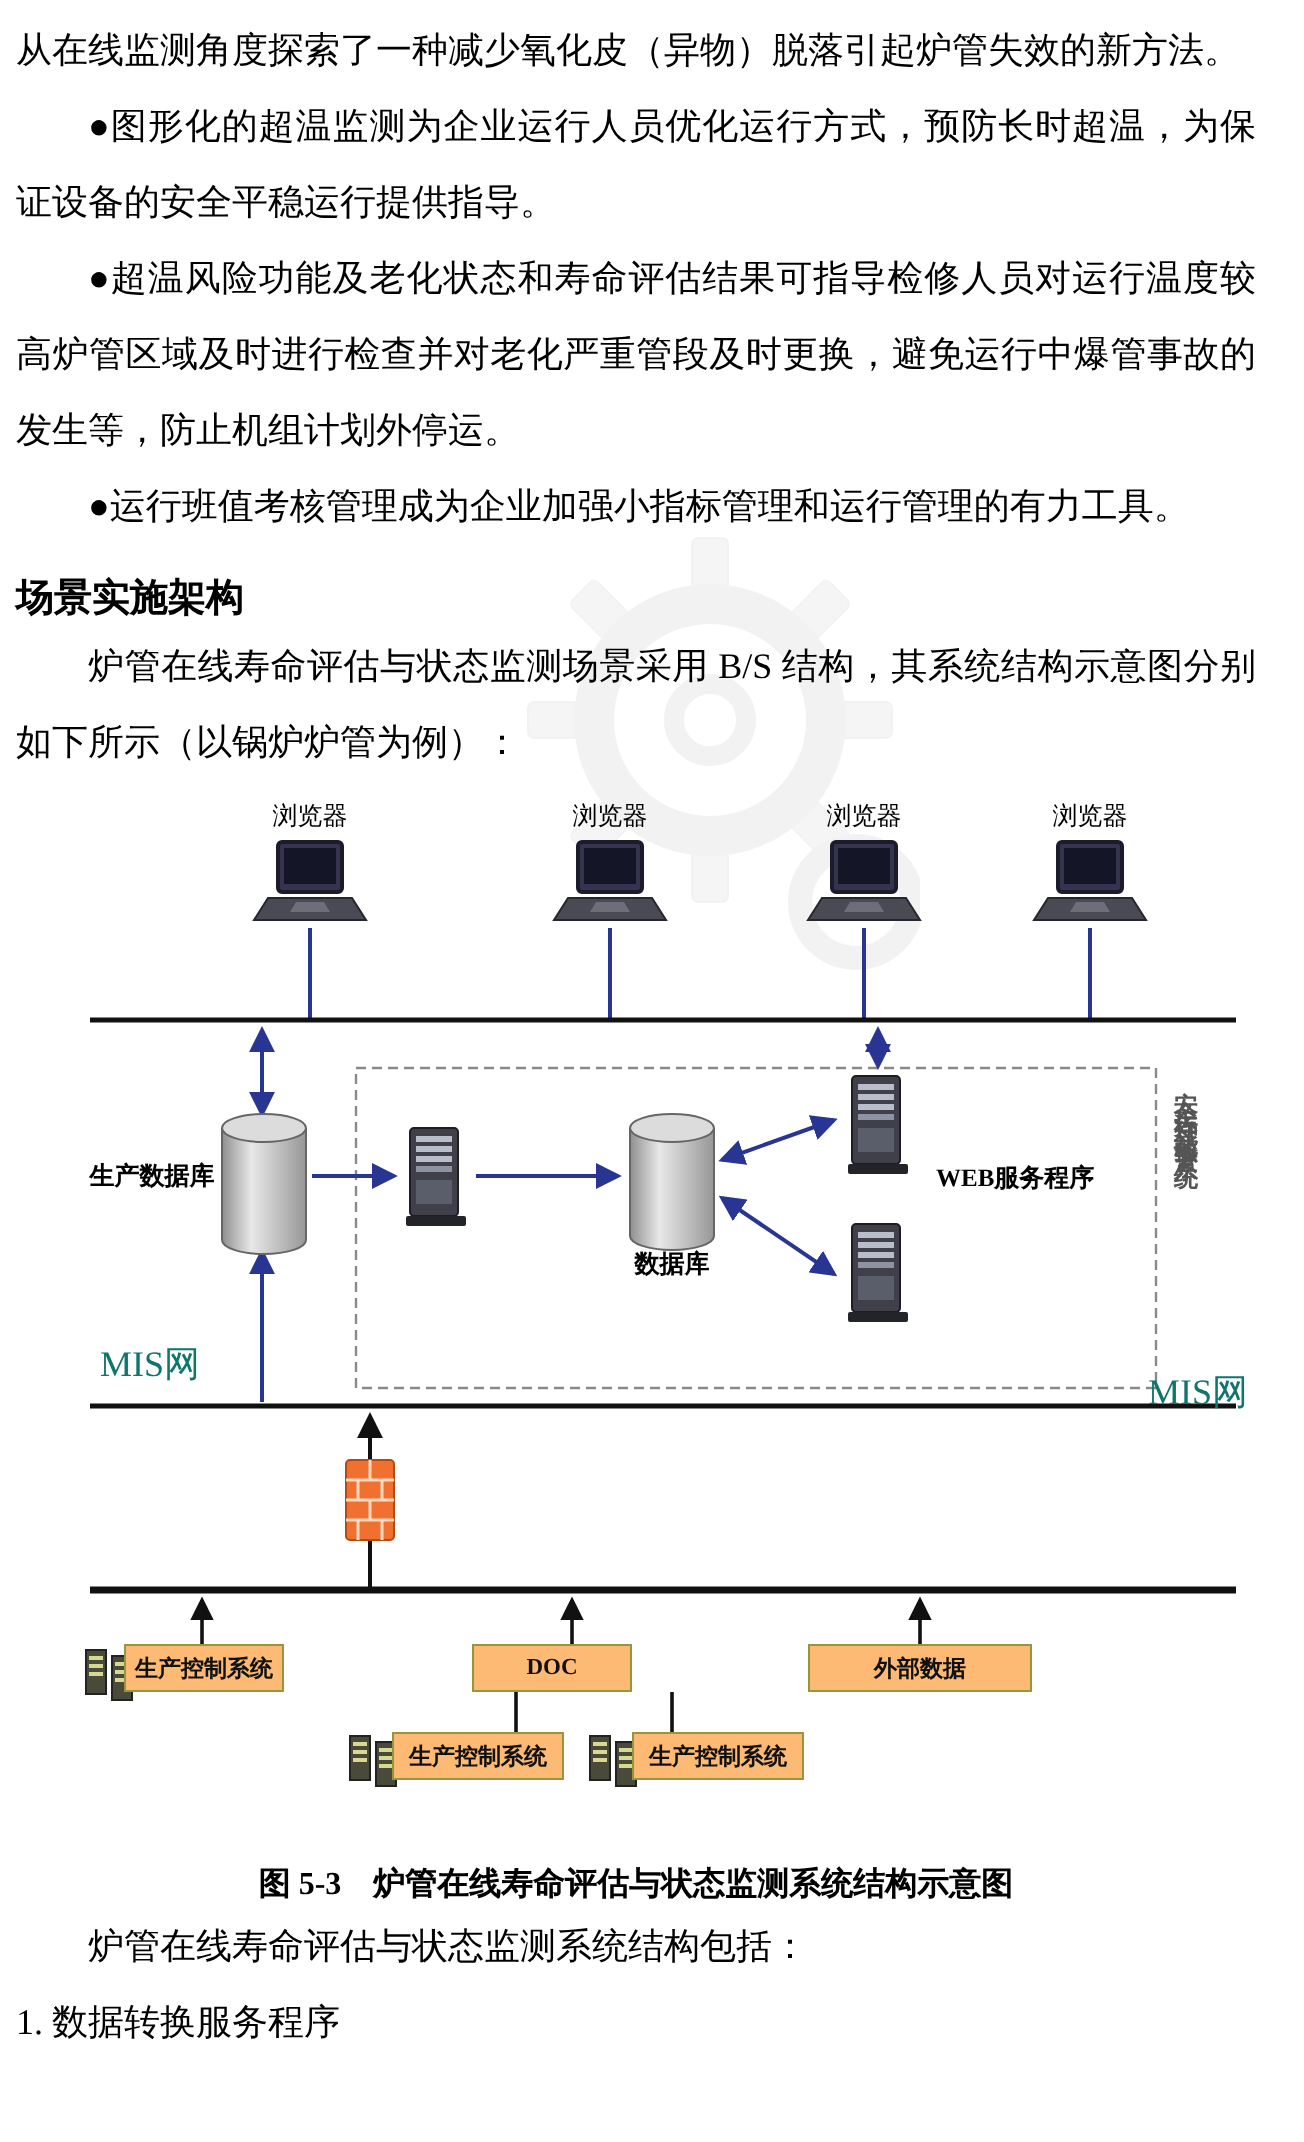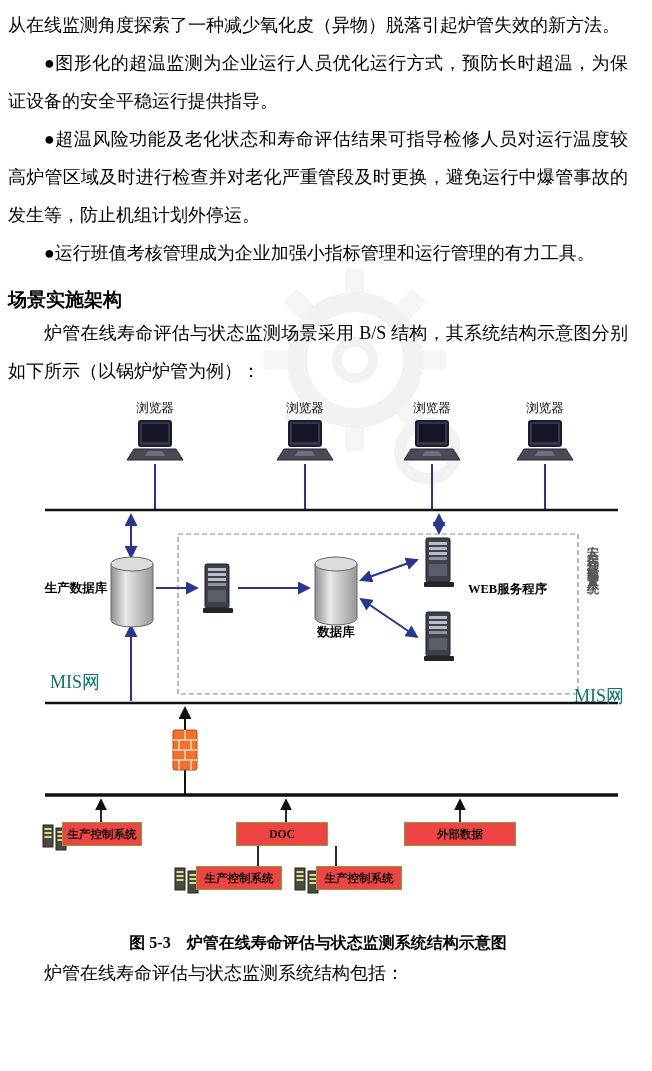--- a/index.html
+++ b/index.html
@@ -21,21 +21,21 @@
   .diagram svg.wires{position:absolute;left:0;top:0;}
   .dlabel{position:absolute;font-size:12.5px;line-height:17px;text-align:center;color:#000;}
   .bold{font-weight:bold;}
   .left-align{text-align:left;}
   .vert-label{
     position:absolute;writing-mode:vertical-rl;text-orientation:upright;
     font-size:12px;letter-spacing:4px;color:#555;font-weight:bold;
   }
   .mis{position:absolute;font-size:18px;color:#0f766e;}
   .ybox{
-    position:absolute;background:#ef4444;border:1px solid #96963c;box-sizing:border-box;
+    position:absolute;background:#fdba74;border:1px solid #96963c;box-sizing:border-box;
     display:flex;align-items:center;justify-content:center;
     font-size:11.5px;font-weight:bold;color:#111;
   }
   
   .caption{margin:14px 0 0 0;text-align:center;font-size:16px;font-weight:bold;line-height:22px;}
   .after{margin-top:16px;}
   .last{margin-top:6px;}
   
   .watermark{position:absolute;left:250px;top:255px;z-index:0;pointer-events:none;}
 </style>
@@ -187,22 +187,23 @@
   <div class="dlabel bold" style="left:42px;top:182px;width:68px;">生产数据库</div>
   <div class="dlabel bold" style="left:306px;top:226px;width:60px;">数据库</div>
   <div class="dlabel bold left-align" style="left:468px;top:155px;width:106px;margin-top:28px;">WEB服务程序</div>
 
   <div class="vert-label" style="left:584px;top:138px;height:162px;">安全运行智能预警系统</div>
 
   <div class="mis" style="left:50px;top:272px;">MIS网</div>
   <div class="mis" style="left:574px;top:286px;">MIS网</div>
 
   <div class="ybox" style="left:62px;top:424px;width:80px;height:24px;">生产控制系统</div>
-  <div class="ybox" style="left:236px;top:424px;width:92px;height:24px;">DOC</div>
+  <div class="ybox" style="left:236px;top:424px;width:80px;height:24px;">DOC</div>
   <div class="ybox" style="left:404px;top:424px;width:112px;height:24px;">外部数据</div>
   <div class="ybox" style="left:196px;top:468px;width:86px;height:24px;">生产控制系统</div>
   <div class="ybox" style="left:316px;top:468px;width:86px;height:24px;">生产控制系统</div>
 </div>
 
 <div class="text-col">
   <p class="caption">图 5-3　炉管在线寿命评估与状态监测系统结构示意图</p>
   <p class="body-par indent after">炉管在线寿命评估与状态监测系统结构包括：</p>
+  <p class="body-par last">1. 数据转换服务程序</p>
 </div>
 
 </body></html>

